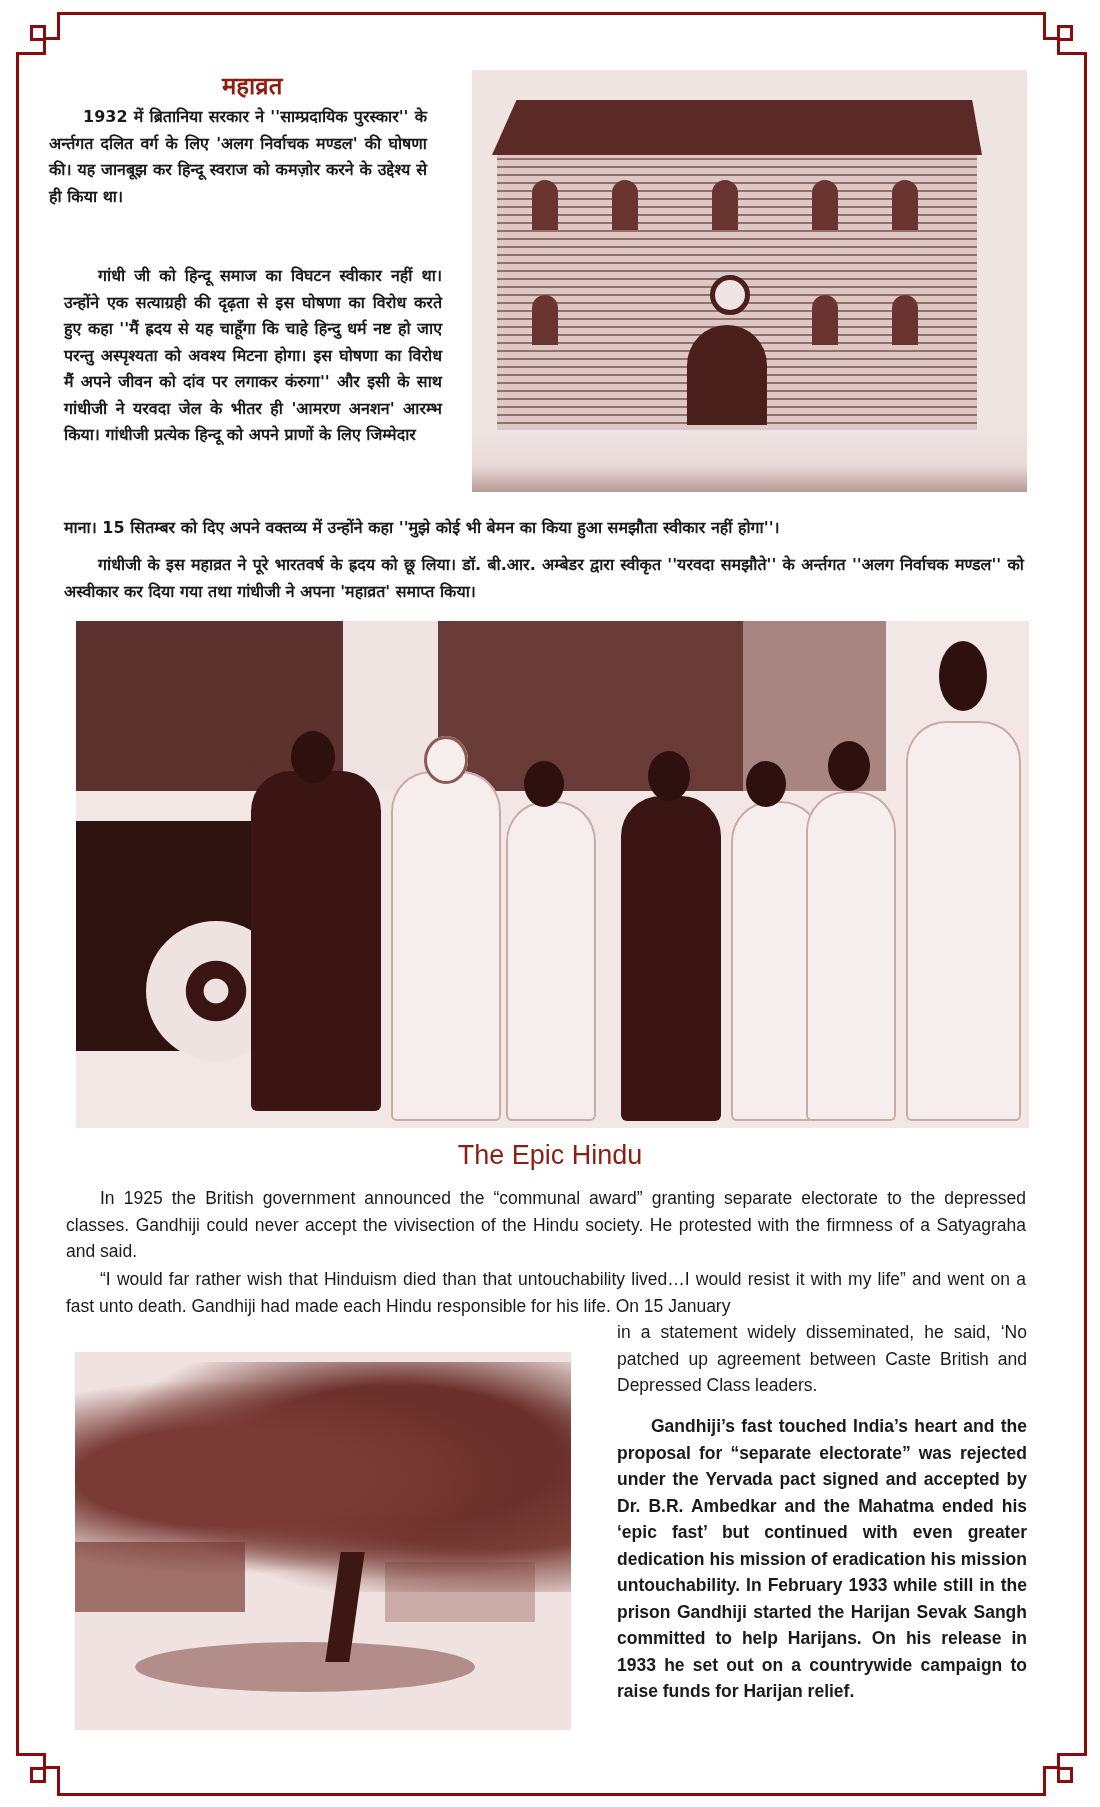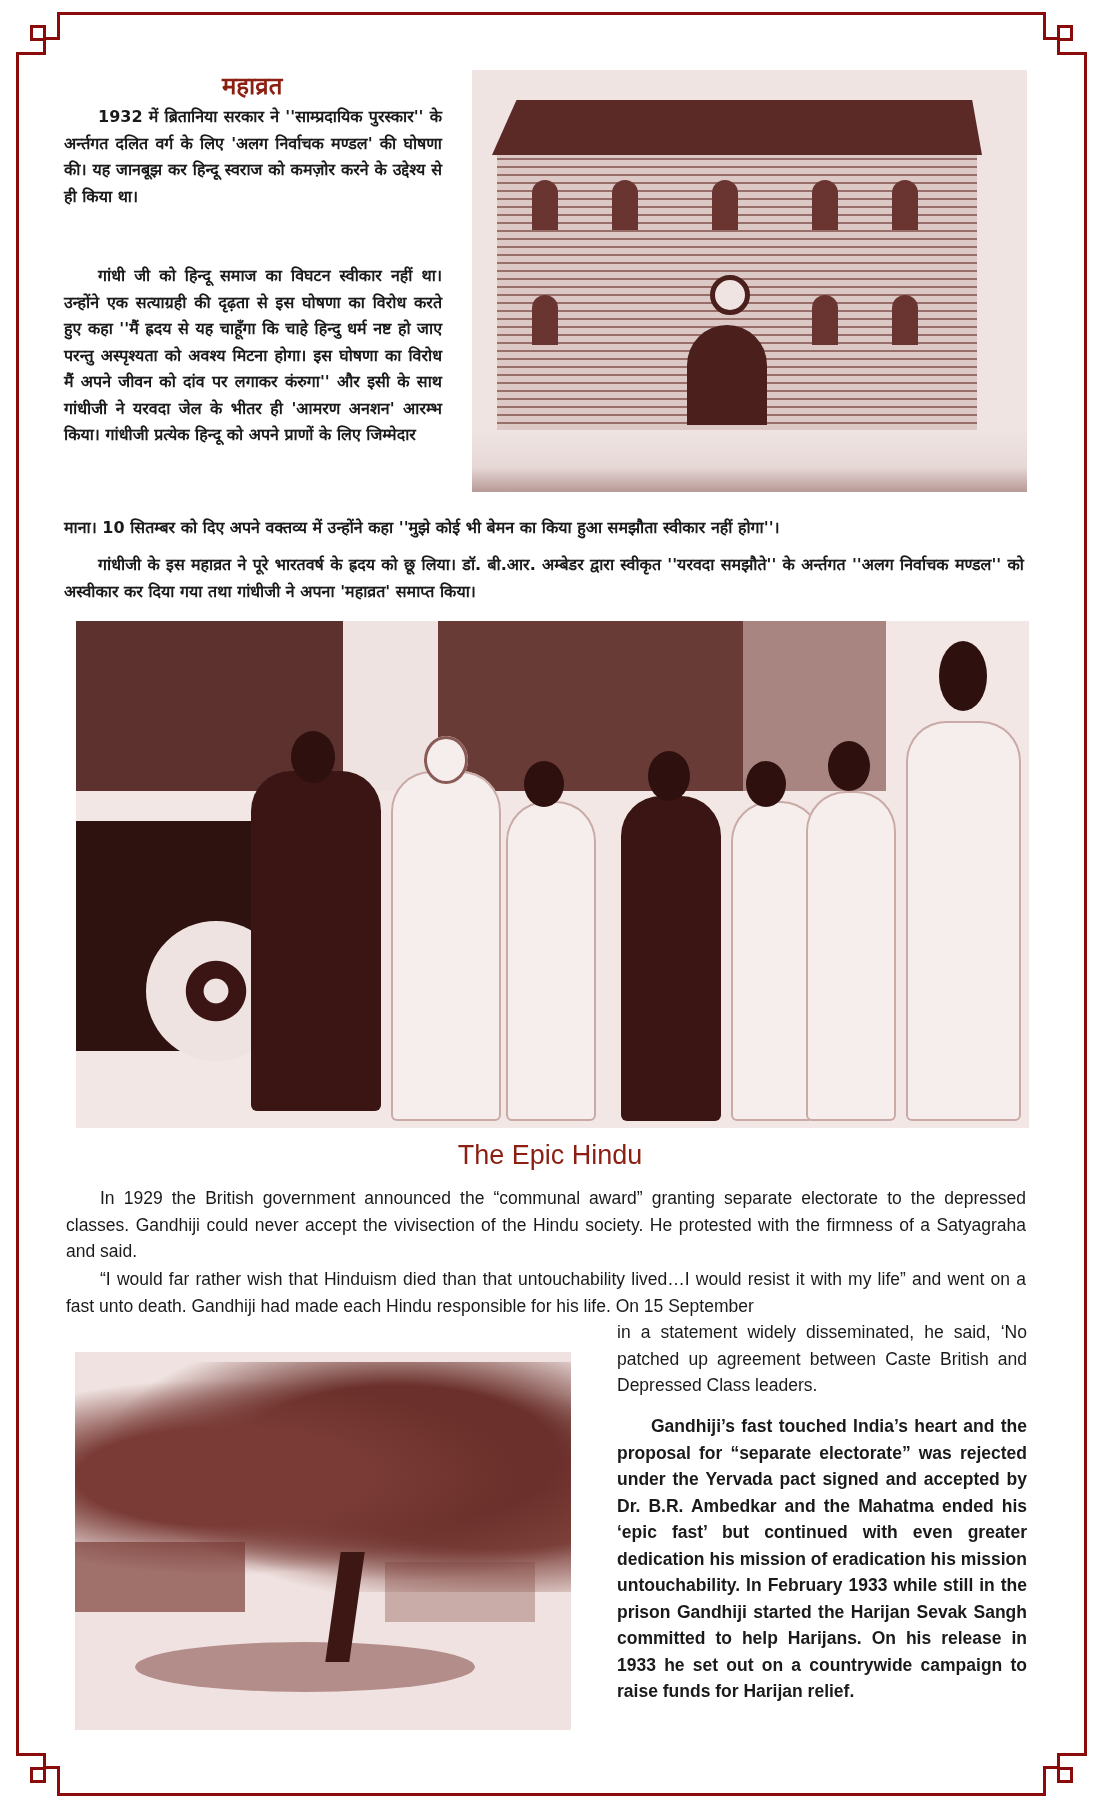--- a/index.html
+++ b/index.html
@@ -48,21 +48,21 @@
 
   
   .title { position: absolute; color: #8b1f12; font-weight: normal; margin: 0; }
   #hindi-title { left: 222px; top: 68px; font-family: "DejaVu Sans", sans-serif; font-size: 24px; font-weight: bold; }
   #english-title { left: 0; width: 1100px; top: 1140px; text-align: center; font-size: 27px; }
 
   .para { position: absolute; margin: 0; font-size: 17.5px; text-align: justify; text-indent: 34px; }
   .hi { font-family: "DejaVu Sans", sans-serif; font-weight: bold; font-size: 16px; line-height: 26.5px; }
   .en { line-height: 26.5px; font-size: 17.5px; }
 
-  #hi-p1 { left: 64px; top: 104px; width: 378px; }
+  #hi-p1 { left: 49px; top: 104px; width: 378px; }
   #hi-p2 { left: 64px; top: 263px; width: 378px; }
   #hi-p2-cont { left: 64px; top: 515px; width: 960px; text-indent: 0; }
   #hi-p3 { left: 64px; top: 552px; width: 960px; }
 
   #en-p1 { left: 66px; top: 1185px; width: 960px; }
   #en-p2 { left: 66px; top: 1266px; width: 960px; }
   #en-p2-cont { left: 617px; top: 1319px; width: 410px; text-indent: 0; }
   #en-p3 { left: 617px; top: 1413px; width: 410px; font-weight: bold; }
 </style>
 </head>
@@ -97,21 +97,21 @@
   <div class="frame-line" style="left:1057px;top:1753px;width:3px;height:16px;"></div>
   <div class="frame-line" style="left:1043px;top:1766px;width:16px;height:3px;"></div>
   <div class="frame-line" style="left:1043px;top:1766px;width:3px;height:30px;"></div>
   <div class="frame-sq" style="left:1057px;top:1767px;"></div>
 </div>
 
 <h2 id="hindi-title" class="title">महाव्रत</h2>
 
 <p id="hi-p1" class="para hi">1932 में ब्रितानिया सरकार ने ''साम्प्रदायिक पुरस्कार'' के अर्न्तगत दलित वर्ग के लिए 'अलग निर्वाचक मण्डल' की घोषणा की। यह जानबूझ कर हिन्दू स्वराज को कमज़ोर करने के उद्देश्य से ही किया था।</p>
 <p id="hi-p2" class="para hi">गांधी जी को हिन्दू समाज का विघटन स्वीकार नहीं था। उन्होंने एक सत्याग्रही की दृढ़ता से इस घोषणा का विरोध करते हुए कहा ''मैं ह्रदय से यह चाहूँगा कि चाहे हिन्दु धर्म नष्ट हो जाए परन्तु अस्पृश्यता को अवश्य मिटना होगा। इस घोषणा का विरोध मैं अपने जीवन को दांव पर लगाकर कंरुगा'' और इसी के साथ गांधीजी ने यरवदा जेल के भीतर ही 'आमरण अनशन' आरम्भ किया। गांधीजी प्रत्येक हिन्दू को अपने प्राणों के लिए जिम्मेदार</p>
-<p id="hi-p2-cont" class="para hi">माना। 10 सितम्बर को दिए अपने वक्तव्य में उन्होंने कहा ''मुझे कोई भी बेमन का किया हुआ समझौता स्वीकार नहीं होगा''।</p>
+<p id="hi-p2-cont" class="para hi">माना। 15 सितम्बर को दिए अपने वक्तव्य में उन्होंने कहा ''मुझे कोई भी बेमन का किया हुआ समझौता स्वीकार नहीं होगा''।</p>
 <p id="hi-p3" class="para hi">गांधीजी के इस महाव्रत ने पूरे भारतवर्ष के ह्रदय को छू लिया। डॉ. बी.आर. अम्बेडर द्वारा स्वीकृत ''यरवदा समझौते'' के अर्न्तगत ''अलग निर्वाचक मण्डल'' को अस्वीकार कर दिया गया तथा गांधीजी ने अपना 'महाव्रत' समाप्त किया।</p>
 
 <div id="photo-prison" class="photo" title="Central Prison building (Yerwada)">
   <div class="shade roof"></div>
   <div class="shade wall"></div>
   <div class="shade win" style="left:60px;top:110px;"></div>
   <div class="shade win" style="left:140px;top:110px;"></div>
   <div class="shade win" style="left:240px;top:110px;"></div>
   <div class="shade win" style="left:340px;top:110px;"></div>
   <div class="shade win" style="left:420px;top:110px;"></div>
@@ -138,22 +138,22 @@
   <div class="shade figw" style="left:655px;top:180px;width:90px;height:320px;"></div>
   <div class="shade head" style="left:670px;top:140px;width:40px;height:46px;"></div>
   <div class="shade figw" style="left:730px;top:170px;width:90px;height:330px;"></div>
   <div class="shade head" style="left:752px;top:120px;width:42px;height:50px;"></div>
   <div class="shade figw" style="left:830px;top:100px;width:115px;height:400px;"></div>
   <div class="shade head" style="left:863px;top:20px;width:48px;height:70px;"></div>
 </div>
 
 <h2 id="english-title" class="title">The Epic Hindu</h2>
 
-<p id="en-p1" class="para en">In 1929 the British government announced the “communal award” granting separate electorate to the depressed classes. Gandhiji could never accept the vivisection of the Hindu society. He protested with the firmness of a Satyagraha and said.</p>
-<p id="en-p2" class="para en">“I would far rather wish that Hinduism died than that untouchability lived…I would resist it with my life” and went on a fast unto death. Gandhiji had made each Hindu responsible for his life. On 15 September</p>
+<p id="en-p1" class="para en">In 1925 the British government announced the “communal award” granting separate electorate to the depressed classes. Gandhiji could never accept the vivisection of the Hindu society. He protested with the firmness of a Satyagraha and said.</p>
+<p id="en-p2" class="para en">“I would far rather wish that Hinduism died than that untouchability lived…I would resist it with my life” and went on a fast unto death. Gandhiji had made each Hindu responsible for his life. On 15 January</p>
 <p id="en-p2-cont" class="para en">in a statement widely disseminated, he said, ‘No patched up agreement between Caste British and Depressed Class leaders.</p>
 <p id="en-p3" class="para en">Gandhiji’s fast touched India’s heart and the proposal for “separate electorate” was rejected under the Yervada pact signed and accepted by Dr. B.R. Ambedkar and the Mahatma ended his ‘epic fast’ but continued with even greater dedication his mission of eradication his mission untouchability. In February 1933 while still in the prison Gandhiji started the Harijan Sevak Sangh committed to help Harijans. On his release in 1933 he set out on a countrywide campaign to raise funds for Harijan relief.</p>
 
 <div id="photo-tree" class="photo" title="Tree in prison courtyard">
   <div class="shade hut"></div>
   <div class="shade hut2"></div>
   <div class="shade canopy"></div>
   <div class="shade shadow"></div>
   <div class="shade trunk"></div>
 </div>

